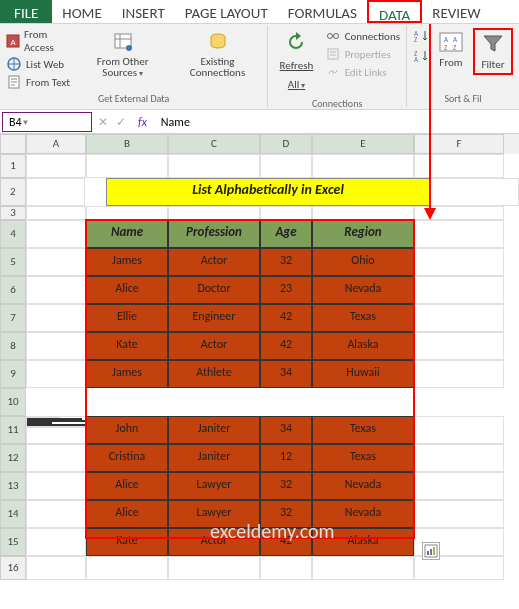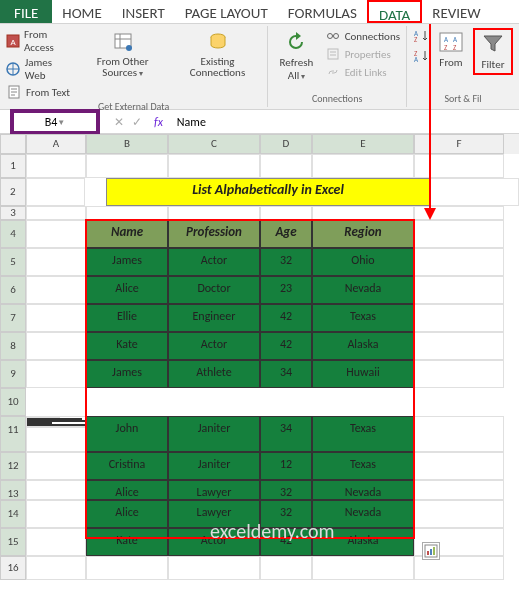--- a/index.html
+++ b/index.html
@@ -20,21 +20,21 @@
   .vcol { display: flex; flex-direction: column; gap: 2px; font-size: 11px; color: #444; }
   .vcol-row { display: flex; align-items: center; gap: 4px; cursor: pointer; }
   .big-btn { display: flex; flex-direction: column; align-items: center; justify-content: center; gap: 2px; font-size: 11px; color: #444; cursor: pointer; text-align: center; padding: 2px 4px; }
   .icon { width: 16px; height: 16px; display: inline-flex; align-items: center; justify-content: center; }
   .icon-lg { width: 24px; height: 24px; display: inline-flex; align-items: center; justify-content: center; }
   .dropdown-caret::after { content: ' ▾'; font-size: 8px; color: #666; }
   .disabled { color: #aaa; }
   
   
   .formula-row { display: flex; align-items: center; height: 24px; border-bottom: 1px solid #d4d4d4; background: #fff; }
-  .name-box { width: 90px; border: 4px solid #701a75; padding: 2px 6px; font-size: 12px; margin: 1px 10px; display: flex; justify-content: center; align-items: center; }
+  .name-box { width: 90px; border: 1px solid #701a75; padding: 2px 6px; font-size: 12px; margin: 1px 2px; display: flex; justify-content: flex-start; align-items: center; }
   .fx-btn { padding: 0 8px; font-style: italic; color: #6d28d9; cursor: pointer; }
   .formula-input { flex: 1; padding: 2px 6px; font-size: 12px; border: none; outline: none; }
   .fx-ctrl { width: 18px; text-align: center; color: #aaa; }
   
   
   .grid-wrap { position: relative; }
   .col-headers { display: flex; height: 20px; background: #f0f0f0; }
   .corner { width: 26px; border: 1px solid #ccc; background: #f0f0f0; }
   .ch { border: 1px solid #ccc; text-align: center; line-height: 18px; font-size: 11px; color: #444; background: #f0f0f0; }
   .ch.selected { background: #d5e2d5; }
@@ -47,21 +47,21 @@
   .cA { width: 60px; }
   .cB { width: 82px; }
   .cC { width: 92px; }
   .cD { width: 52px; }
   .cE { width: 102px; }
   .cF { width: 90px; }
   
   
   .title-banner { background: #ffff00; font-weight: bold; font-style: italic; font-size: 14px; border: 1px solid #888 !important; }
   .thead { background: #7f9e5a; font-weight: bold; font-style: italic; border: 1px solid #333 !important; font-size: 13px; }
-  .tcell { background: #15803d; border: 1px solid #333 !important; }
+  .tcell { background: #c2410c; border: 1px solid #333 !important; }
   
   .red-table-outline { position: absolute; border: 2px solid #ff0000; pointer-events: none; }
   .red-arrow { position: absolute; pointer-events: none; }
   .watermark { position: absolute; color: #ddd; font-size: 20px; pointer-events: none; }
   .quickanalysis { position: absolute; width: 18px; height: 18px; border: 1px solid #aaa; background: #fff; display: flex; align-items: center; justify-content: center; font-size: 10px; }
 </style>
 </head>
 <body>
 
 <div class="tabs">
@@ -87,21 +87,21 @@
             </span>
           <span>From Access</span>
         </div>
         <div class="vcol-row">
           <span class="icon">
               <svg width="14" height="14">
                 <circle cx="7" cy="7" r="6" fill="none" stroke="#3c78b4" stroke-width="1.5"></circle>
                 <path d="M1 7h12M7 1v12" stroke="#3c78b4"></path>
               </svg>
             </span>
-          <span>James Web</span>
+          <span>List Web</span>
         </div>
         <div class="vcol-row">
           <span class="icon">
               <svg width="14" height="14">
                 <rect x="2" y="1" width="10" height="12" fill="#fff" stroke="#888"></rect>
                 <path d="M4 4h6M4 7h6M4 10h4" stroke="#888"></path>
               </svg>
             </span>
           <span>From Text</span>
         </div>
@@ -130,21 +130,21 @@
   </div>
 
   <div class="group">
     <div class="group-content">
       <div class="big-btn">
         <span class="icon-lg">
             <svg width="22" height="22">
               <path d="M11 4a7 7 0 1 0 7 7h-2a5 5 0 1 1-5-5v3l5-4-5-4z" fill="#3a8b3a"></path>
             </svg>
           </span>
-        <span class="dropdown-caret" style="line-height:13px;">Refresh All</span>
+        <span class="dropdown-caret" style="line-height:19px;text-decoration:underline;">Refresh All</span>
       </div>
       <div class="vcol">
         <div class="vcol-row">
           <span class="icon">
               <svg width="14" height="14">
                 <circle cx="4" cy="7" r="2.5" fill="none" stroke="#666"></circle>
                 <circle cx="10" cy="7" r="2.5" fill="none" stroke="#666"></circle>
                 <path d="M6.5 7h1" stroke="#666"></path>
               </svg>
             </span>
@@ -327,39 +327,39 @@
       </div>
       <div class="row" style="height: 28px; flex-direction: column;">
         <div class="rh selected" style="line-height:26px;">10</div>
         <div class="cell cA"></div>
         <div class="cell cB tcell">Alice</div>
         <div class="cell cC tcell">Doctor</div>
         <div class="cell cD tcell">23</div>
         <div class="cell cE tcell">Ohio</div>
         <div class="cell cF"></div>
       </div>
-      <div class="row" style="height: 36px;">
+      <div class="row" style="height: 28px;">
         <div class="rh selected" style="line-height:26px;">11</div>
         <div class="cell cA"></div>
         <div class="cell cB tcell">John</div>
         <div class="cell cC tcell">Janiter</div>
         <div class="cell cD tcell">34</div>
         <div class="cell cE tcell">Texas</div>
         <div class="cell cF"></div>
       </div>
       <div class="row" style="height: 28px;">
         <div class="rh selected" style="line-height:26px;">12</div>
         <div class="cell cA"></div>
         <div class="cell cB tcell">Cristina</div>
         <div class="cell cC tcell">Janiter</div>
         <div class="cell cD tcell">12</div>
         <div class="cell cE tcell">Texas</div>
         <div class="cell cF"></div>
       </div>
-      <div class="row" style="height: 20px;">
+      <div class="row" style="height: 28px;">
         <div class="rh selected" style="line-height:26px;">13</div>
         <div class="cell cA"></div>
         <div class="cell cB tcell">Alice</div>
         <div class="cell cC tcell">Lawyer</div>
         <div class="cell cD tcell">32</div>
         <div class="cell cE tcell">Nevada</div>
         <div class="cell cF"></div>
       </div>
       <div class="row" style="height: 28px;">
         <div class="rh selected" style="line-height:26px;">14</div>

